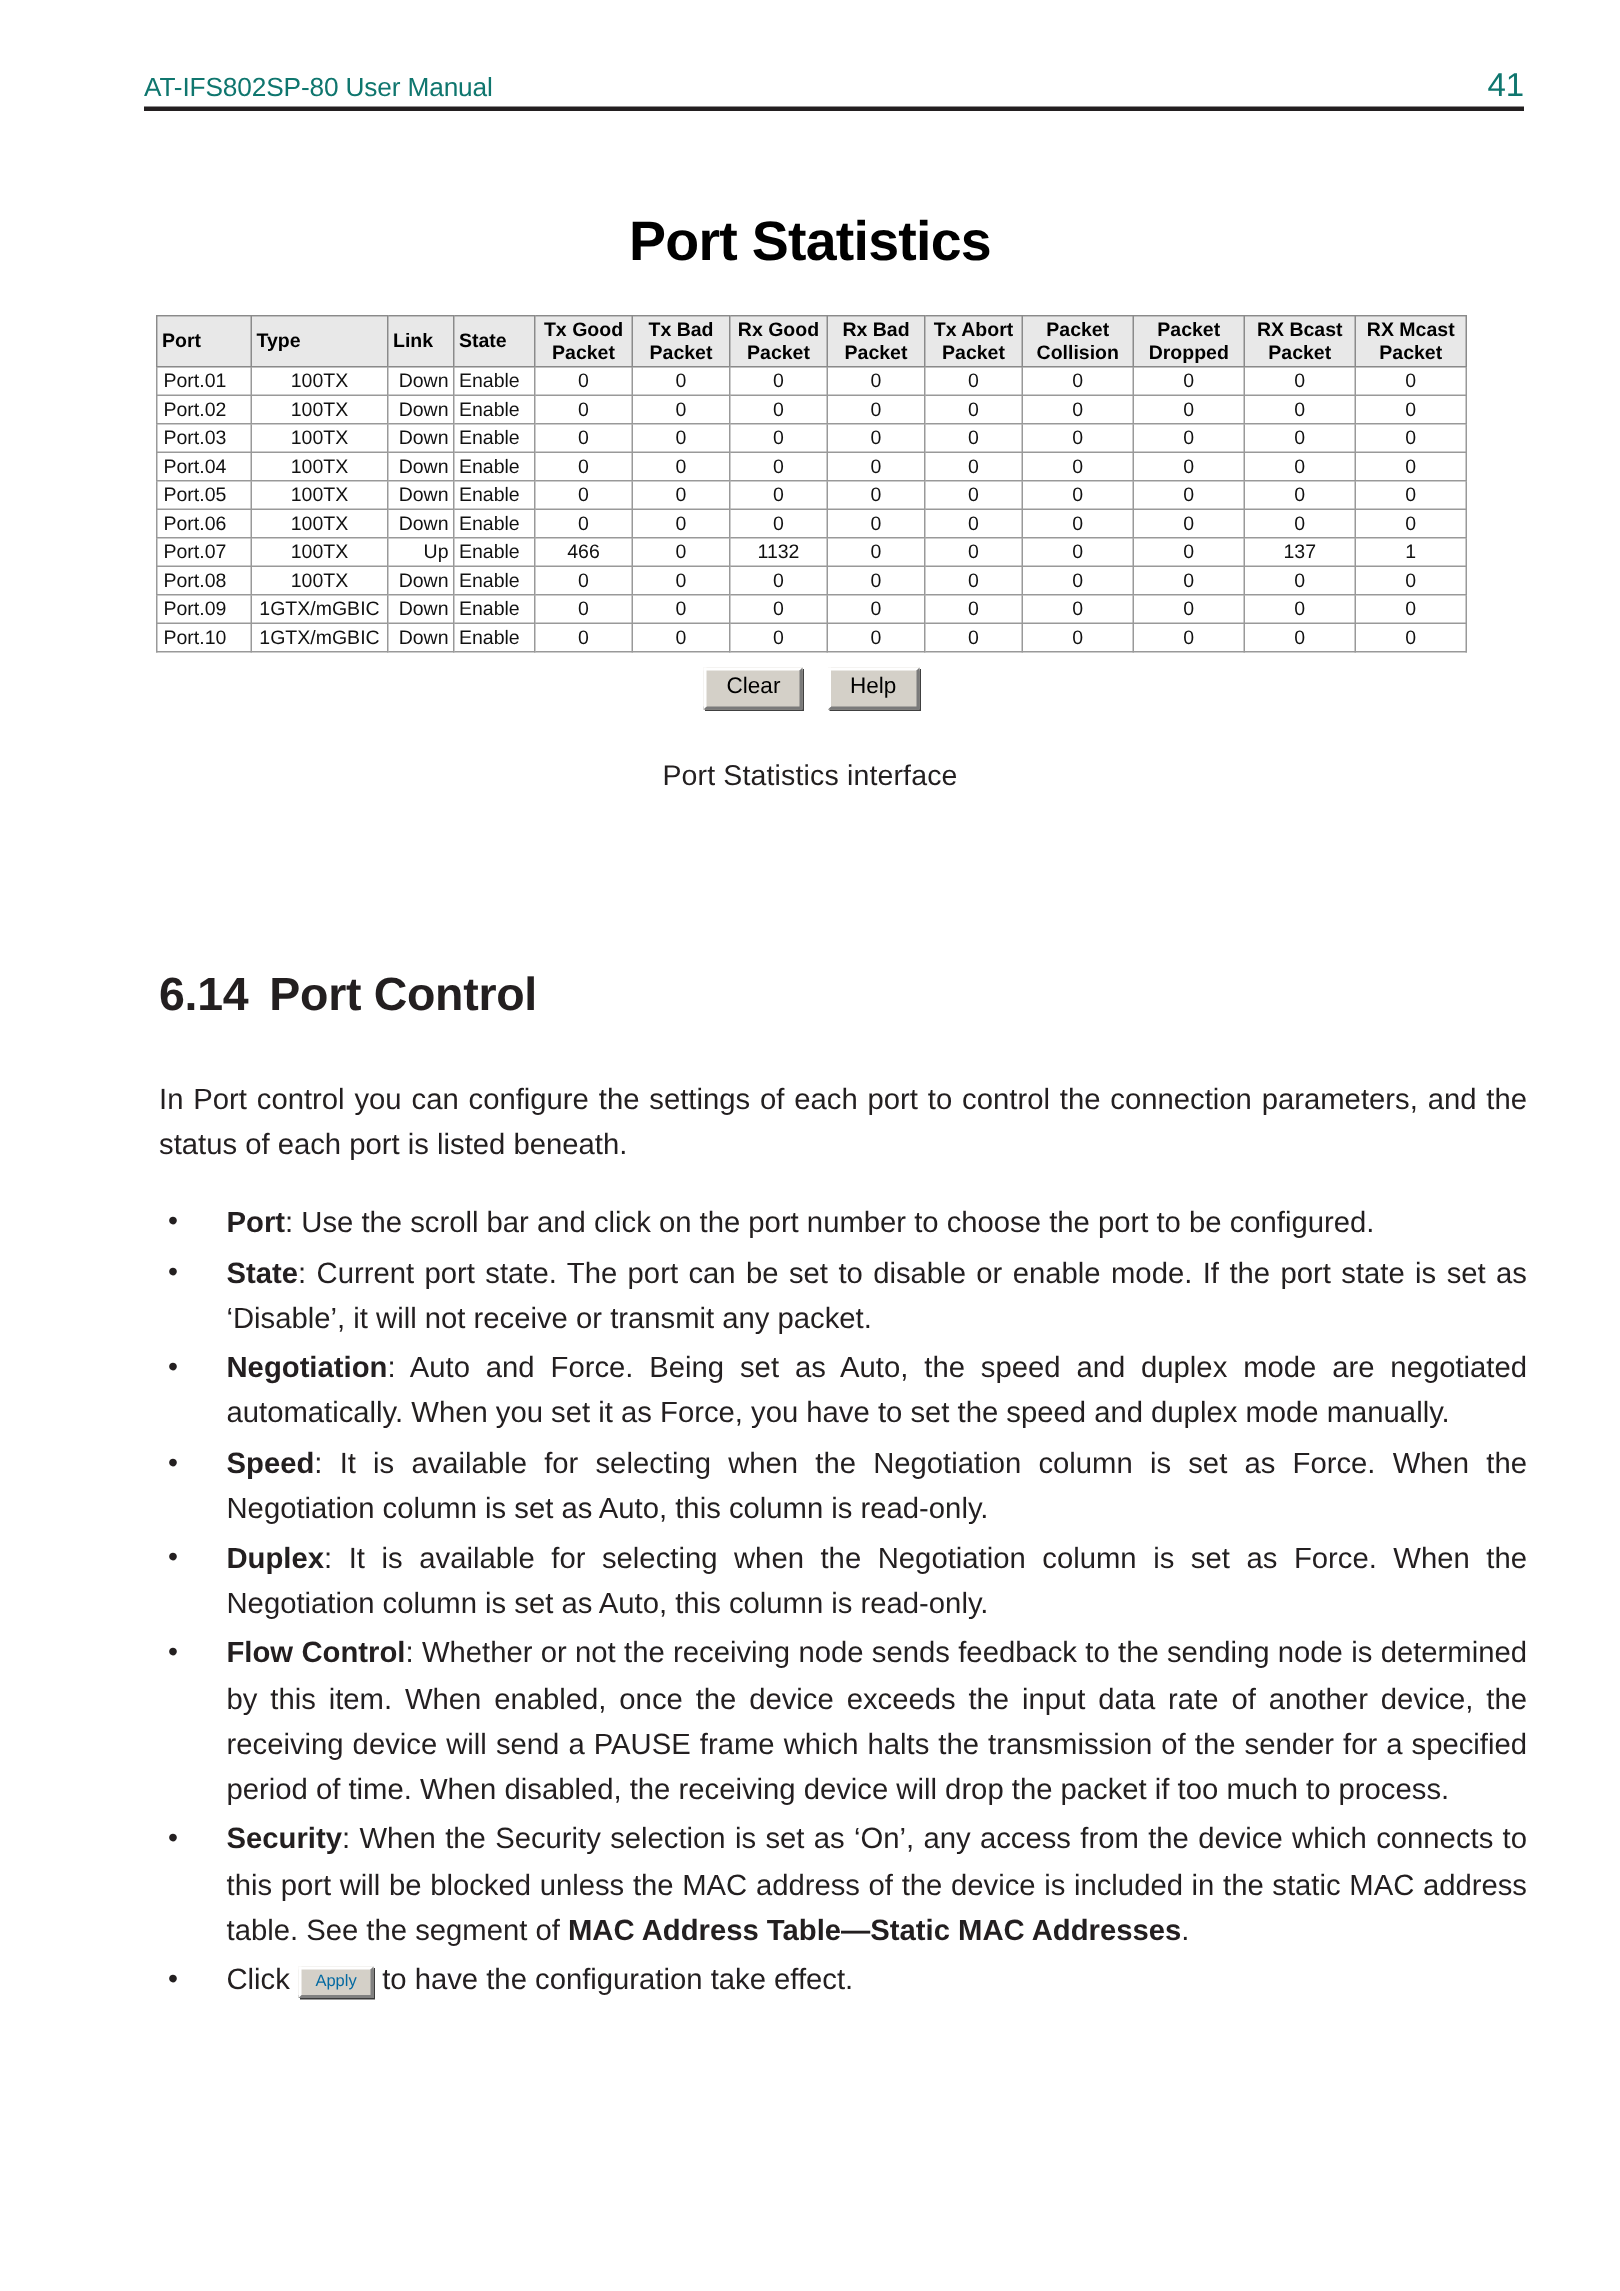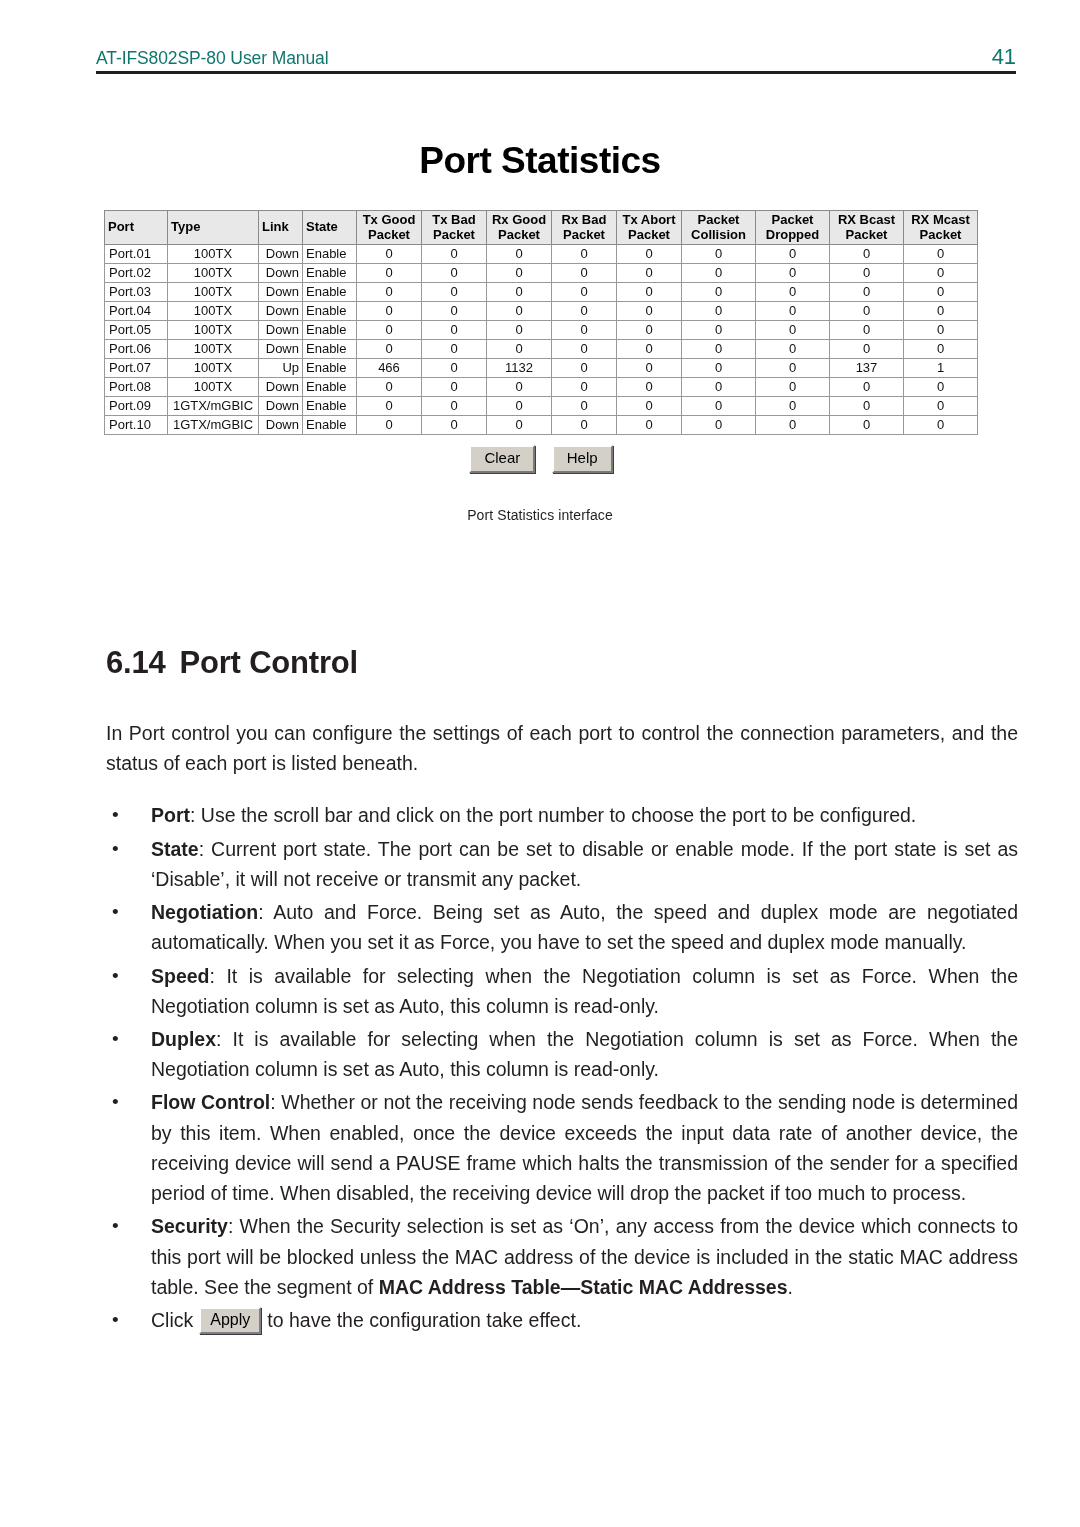--- a/index.html
+++ b/index.html
@@ -122,21 +122,21 @@
     border-top: 2px solid #ffffff;
     border-left: 2px solid #ffffff;
     border-right: 2px solid #7a7a7a;
     border-bottom: 2px solid #7a7a7a;
     box-shadow: 1px 1px 0 #404040;
     line-height: 1.25;
   }
   .fig-caption {
     margin-top: 34px;
     text-align: center;
-    font-size: 14px;
+    font-size: 19px;
     color: #231f20;
     padding-left: 28px;
     letter-spacing: 0.1px;
   }
 
   
   .section-heading {
     position: absolute;
     left: 106px;
     top: 645px;
@@ -179,22 +179,22 @@
     top: 0;
     font-size: 19px;
     line-height: 1.55;
   }
   .lead { font-weight: bold; }
   .emph { font-weight: bold; }
 
   .inline-btn {
     display: inline-block;
     font-family: "Liberation Sans", sans-serif;
-    font-size: 16px;
-    color: #000000;
+    font-size: 11px;
+    color: #0369a1;
     background: #d4d0c8;
     padding: 2px 9px 3px 9px;
     margin: 0 6px;
     border-top: 2px solid #ffffff;
     border-left: 2px solid #ffffff;
     border-right: 2px solid #808080;
     border-bottom: 2px solid #808080;
     box-shadow: 1px 1px 0 #3a3a3a;
     vertical-align: 2px;
     line-height: 1.1;

